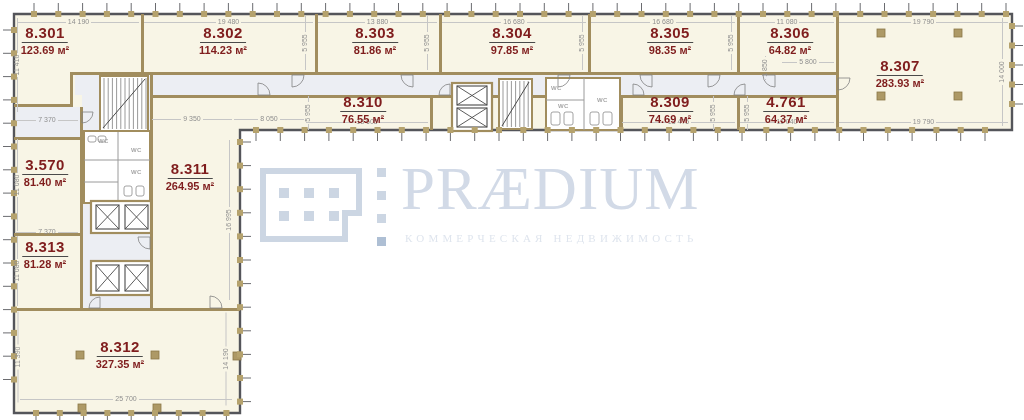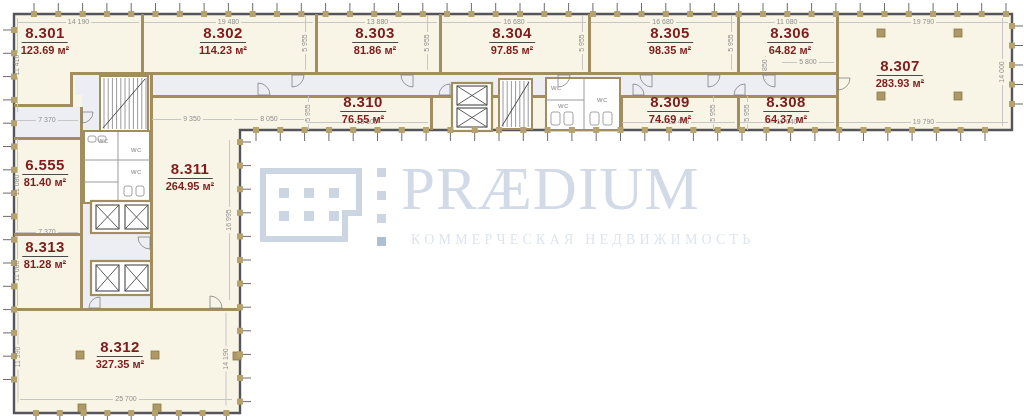--- a/index.html
+++ b/index.html
@@ -16,22 +16,22 @@
   .dim-v .ln{flex:1;border-top:1px solid #c6c6c6;height:0;}
   .wc-label{position:absolute;font-size:6px;font-weight:bold;color:#a6a6a6;letter-spacing:.4px;z-index:5;}
   
   #watermark{position:absolute;left:255px;top:156px;width:540px;height:104px;z-index:3;}
   .wm-piece{position:absolute;background:var(--wm-main);}
   .wm-dot{position:absolute;width:10px;height:10px;background:var(--wm-main);}
   .wm-coldot{position:absolute;width:9px;height:9px;background:var(--wm-main);}
   .wm-coldot.accent{background:var(--wm-accent);}
   .wm-name{position:absolute;left:146px;top:0px;font-family:"Liberation Serif",serif;
            font-size:61px;line-height:66px;color:var(--wm-text);letter-spacing:1px;font-weight:400;}
-  .wm-tagline{position:absolute;left:156px;top:76px;font-family:"Liberation Serif",serif;
-              font-size:14px;color:var(--wm-sub);letter-spacing:4.2px;white-space:nowrap;}
+  .wm-tagline{position:absolute;left:150px;top:76px;font-family:"Liberation Serif",serif;
+              font-size:11px;color:var(--wm-sub);letter-spacing:4.2px;white-space:nowrap;}
 </style>
 </head>
 <body>
 
 <div id="stage">
   <div id="watermark">
     <div id="wm-mark">
         <div class="wm-piece" style="left: 5px; top: 12px; width: 102px; height: 6px;"></div>
         <div class="wm-piece" style="left: 5px; top: 12px; width: 6px; height: 74px;"></div>
         <div class="wm-piece" style="left: 5px; top: 80px; width: 88px; height: 6px;"></div>
@@ -390,22 +390,22 @@
   <div id="labels">
       <div class="room-label" style="left: 45px; top: 24px;"><span class="room-code">8.301</span><div class="room-area">123.69 м²</div></div>
       <div class="room-label" style="left: 223px; top: 24px;"><span class="room-code">8.302</span><div class="room-area">114.23 м²</div></div>
       <div class="room-label" style="left: 375px; top: 24px;"><span class="room-code">8.303</span><div class="room-area">81.86 м²</div></div>
       <div class="room-label" style="left: 512px; top: 24px;"><span class="room-code">8.304</span><div class="room-area">97.85 м²</div></div>
       <div class="room-label" style="left: 670px; top: 24px;"><span class="room-code">8.305</span><div class="room-area">98.35 м²</div></div>
       <div class="room-label" style="left: 790px; top: 24px; text-align: center;"><span class="room-code">8.306</span><div class="room-area">64.82 м²</div></div>
       <div class="room-label" style="left: 900px; top: 57px;"><span class="room-code">8.307</span><div class="room-area">283.93 м²</div></div>
       <div class="room-label" style="left: 363px; top: 93px;"><span class="room-code">8.310</span><div class="room-area">76.55 м²</div></div>
       <div class="room-label" style="left: 670px; top: 93px;"><span class="room-code">8.309</span><div class="room-area">74.69 м²</div></div>
-      <div class="room-label" style="left: 786px; top: 93px;"><span class="room-code">8.308</span><div class="room-area">64.37 м²</div></div>
-      <div class="room-label" style="left: 45px; top: 156px;"><span class="room-code">6.555</span><div class="room-area">81.40 м²</div></div>
+      <div class="room-label" style="left: 786px; top: 93px;"><span class="room-code">4.761</span><div class="room-area">64.37 м²</div></div>
+      <div class="room-label" style="left: 45px; top: 156px;"><span class="room-code">3.570</span><div class="room-area">81.40 м²</div></div>
       <div class="room-label" style="left: 190px; top: 160px;"><span class="room-code">8.311</span><div class="room-area">264.95 м²</div></div>
       <div class="room-label" style="left: 45px; top: 238px;"><span class="room-code">8.313</span><div class="room-area">81.28 м²</div></div>
       <div class="room-label" style="left: 120px; top: 338px;"><span class="room-code">8.312</span><div class="room-area">327.35 м²</div></div>
       <div class="dim-h" style="left: 18px; top: 17px; width: 121px;">
         <span class="ln"></span>
         <span>14 190</span>
         <span class="ln"></span>
       </div>
       <div class="dim-h" style="left: 144px; top: 17px; width: 169px;">
         <span class="ln"></span>

